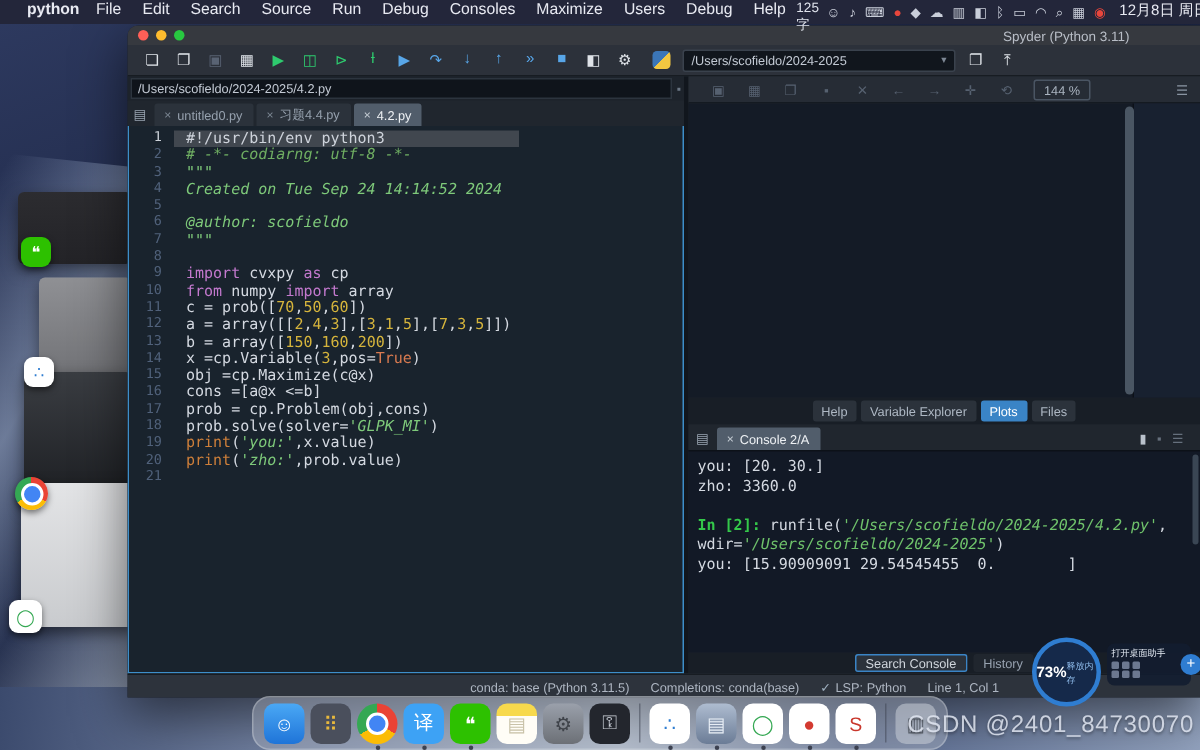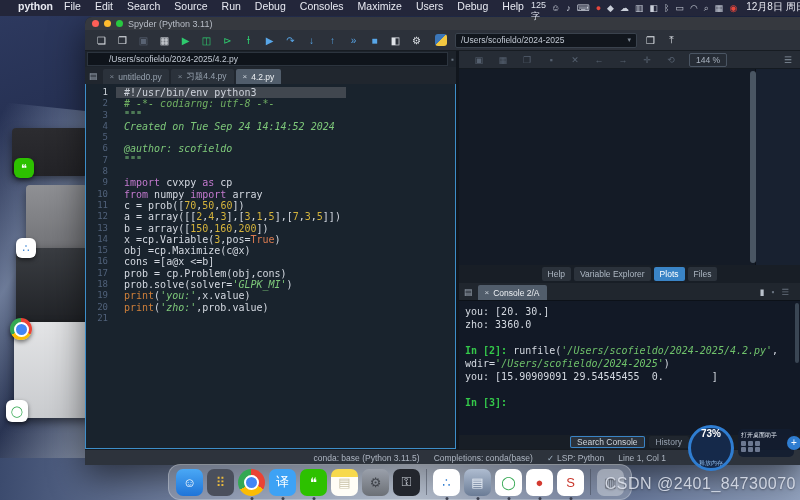--- a/index.html
+++ b/index.html
@@ -29,39 +29,39 @@
   .badge{position:absolute;border-radius:6px;display:flex;align-items:center;justify-content:center;
     font-size:11px;color:#fff;box-shadow:0 2px 4px rgba(0,0,0,.5);z-index:6}
 
   
   #window{position:absolute;left:85px;top:17px;width:715px;height:448px;background:#1d232b;
     border-radius:7px 0 0 0;box-shadow:0 12px 34px rgba(0,0,0,.55);z-index:10;overflow:hidden;
     display:flex;flex-direction:column}
   #titlebar{height:13px;background:#36393f;display:flex;align-items:center;padding:0 7px;flex:0 0 auto}
   .tl{width:7px;height:7px;border-radius:50%;margin-right:5px}
   .tl.r{background:#ff5f57}.tl.y{background:#febc2e}.tl.g{background:#28c840}
-  #titlebar .wtitle{flex:1;text-align:left;color:#b9bec7;font-size:9px;margin-right:40px}
+  #titlebar .wtitle{flex:1;text-align:right;color:#b9bec7;font-size:9px;margin-right:40px}
 
   #toolbar{height:20px;background:#2c313a;display:flex;align-items:center;padding:0 6px;flex:0 0 auto;border-bottom:1px solid #171c22}
   #toolbar .ticon{width:21px;text-align:center;font-size:10px;color:#dfe3e8;cursor:default}
   #toolbar .ticon.dim{color:#596373}
   #toolbar .ticon.grn{color:#2eca6e}
   #toolbar .ticon.blu{color:#58a6e8}
   #toolbar .pylogo{width:12px;height:12px;border-radius:3px;margin:0 8px;
     background:linear-gradient(135deg,#3b76b8 0 50%,#f2c741 50% 100%)}
   #wdbox{width:170px;height:13px;background:#11161d;border:1px solid #3a424d;border-radius:2px;
     color:#c3cad4;font-size:8.5px;display:flex;align-items:center;padding:0 5px;margin-right:3px}
   #wdbox .arr{margin-left:auto;color:#7d8794;font-size:7px}
 
   #mainrow{flex:1;display:flex;min-height:0}
   
   #leftpane{width:374px;flex:0 0 auto;display:flex;flex-direction:column;border-right:3px solid #11161d;box-sizing:border-box}
   #pathbar{height:14px;background:#1d232b;display:flex;align-items:center;padding:1px 2px;flex:0 0 auto}
   #pathfield{flex:1;height:12px;background:#0f141b;border:1px solid #2c343e;color:#c3cad4;
-    font-size:8.5px;display:flex;align-items:center;padding:0 21px}
+    font-size:8.5px;display:flex;align-items:center;padding:0 4px}
   #pathbar .pbicon{color:#6b7684;font-size:8px;margin-left:3px}
   #tabbar{height:17px;background:#20262e;display:flex;align-items:flex-end;padding-left:2px;flex:0 0 auto}
   #tabbar .browse{color:#9aa5b2;font-size:9px;margin:0 5px 3px 2px}
   .etab{height:15px;display:flex;align-items:center;background:#2b323b;color:#96a1ae;font-size:8.5px;
     padding:0 7px;margin-right:2px;border-radius:2px 2px 0 0;white-space:nowrap}
   .etab .x{margin-right:4px;font-size:8px;color:#7d8894}
   .etab.active{background:#515d6b;color:#eef1f4}
   .etab.active .x{color:#c9d0d8}
   #editor{flex:1;background:#19232d;border:1px solid #3d8ec9;border-top:none;overflow:hidden;
     font-family:"DejaVu Sans Mono",monospace;font-size:10px;padding-top:3px}
@@ -118,21 +118,21 @@
   .dicon .rdot{position:absolute;bottom:-4px;left:50%;transform:translateX(-50%);
     width:3px;height:3px;border-radius:50%;background:#3c4150}
   .ddiv{width:1px;height:26px;background:rgba(60,65,80,.5);margin:0 4px}
   .dchrome{border-radius:50%;background:conic-gradient(#ea4335 0 33%,#fbbc05 33% 66%,#34a853 66% 100%);position:relative}
   .dchrome::after{content:"";position:absolute;width:11px;height:11px;border-radius:50%;
     background:#4285f4;border:2px solid #fff}
 
   
   #memwidget{position:absolute;left:688px;top:425px;z-index:50;display:flex}
   #memcircle{width:46px;height:46px;border-radius:50%;background:#15294a;border:3px solid #2f7dd1;
-    box-sizing:border-box;display:flex;flex-direction:column;align-items:center;justify-content:space-between;color:#fff}
+    box-sizing:border-box;display:flex;flex-direction:row;align-items:center;justify-content:center;color:#fff}
   #memcircle .pct{font-size:10px;font-weight:bold}
   #memcircle .lbl{font-size:6px;color:#8db9e8;margin-top:1px}
   #helperpanel{margin-left:4px;width:56px;height:28px;background:rgba(18,28,48,.88);border-radius:5px;
     padding:2px 3px;box-sizing:border-box;color:#e6ecf5;position:relative;margin-top:4px}
   #helperpanel .ht{font-size:6px;white-space:nowrap}
   #helperpanel .hrow{display:flex;gap:2px;margin-top:1px}
   #helperpanel .hsq{width:5px;height:5px;background:#6c7890;border-radius:1px}
   #helperplus{position:absolute;right:-7px;top:7px;width:14px;height:14px;border-radius:50%;
     background:#2f7dd1;color:#fff;font-size:10px;line-height:14px;text-align:center}
 
@@ -323,21 +323,20 @@
         </div>
         <div id="console">
           <div class="cscroll"></div>
         <div class="con-line"><span class="con-o">you: [20. 30.]</span></div>
             <div class="con-line"><span class="con-o">zho: 3360.0</span></div>
             <div class="con-line"></div>
             <div class="con-line"><span class="con-g">In [2]: </span><span class="con-o">runfile(</span><span class="con-s">'/Users/scofieldo/2024-2025/4.2.py'</span><span class="con-o">,</span></div>
             <div class="con-line"><span class="con-o">wdir=</span><span class="con-s">'/Users/scofieldo/2024-2025'</span><span class="con-o">)</span></div>
             <div class="con-line"><span class="con-o">you: [15.90909091 29.54545455  0.        ]</span></div>
             <div class="con-line"></div>
-            <div class="con-line"><span class="con-g">In [3]:</span></div>
           </div>
         <div id="bottomtabs">
             <span class="btab active">Search Console</span>
             <span class="btab">History</span>
           </div>
       </div>
     </div>
 
     <div id="statusbar">
       <span class="sseg">conda: base (Python 3.11.5)</span>

